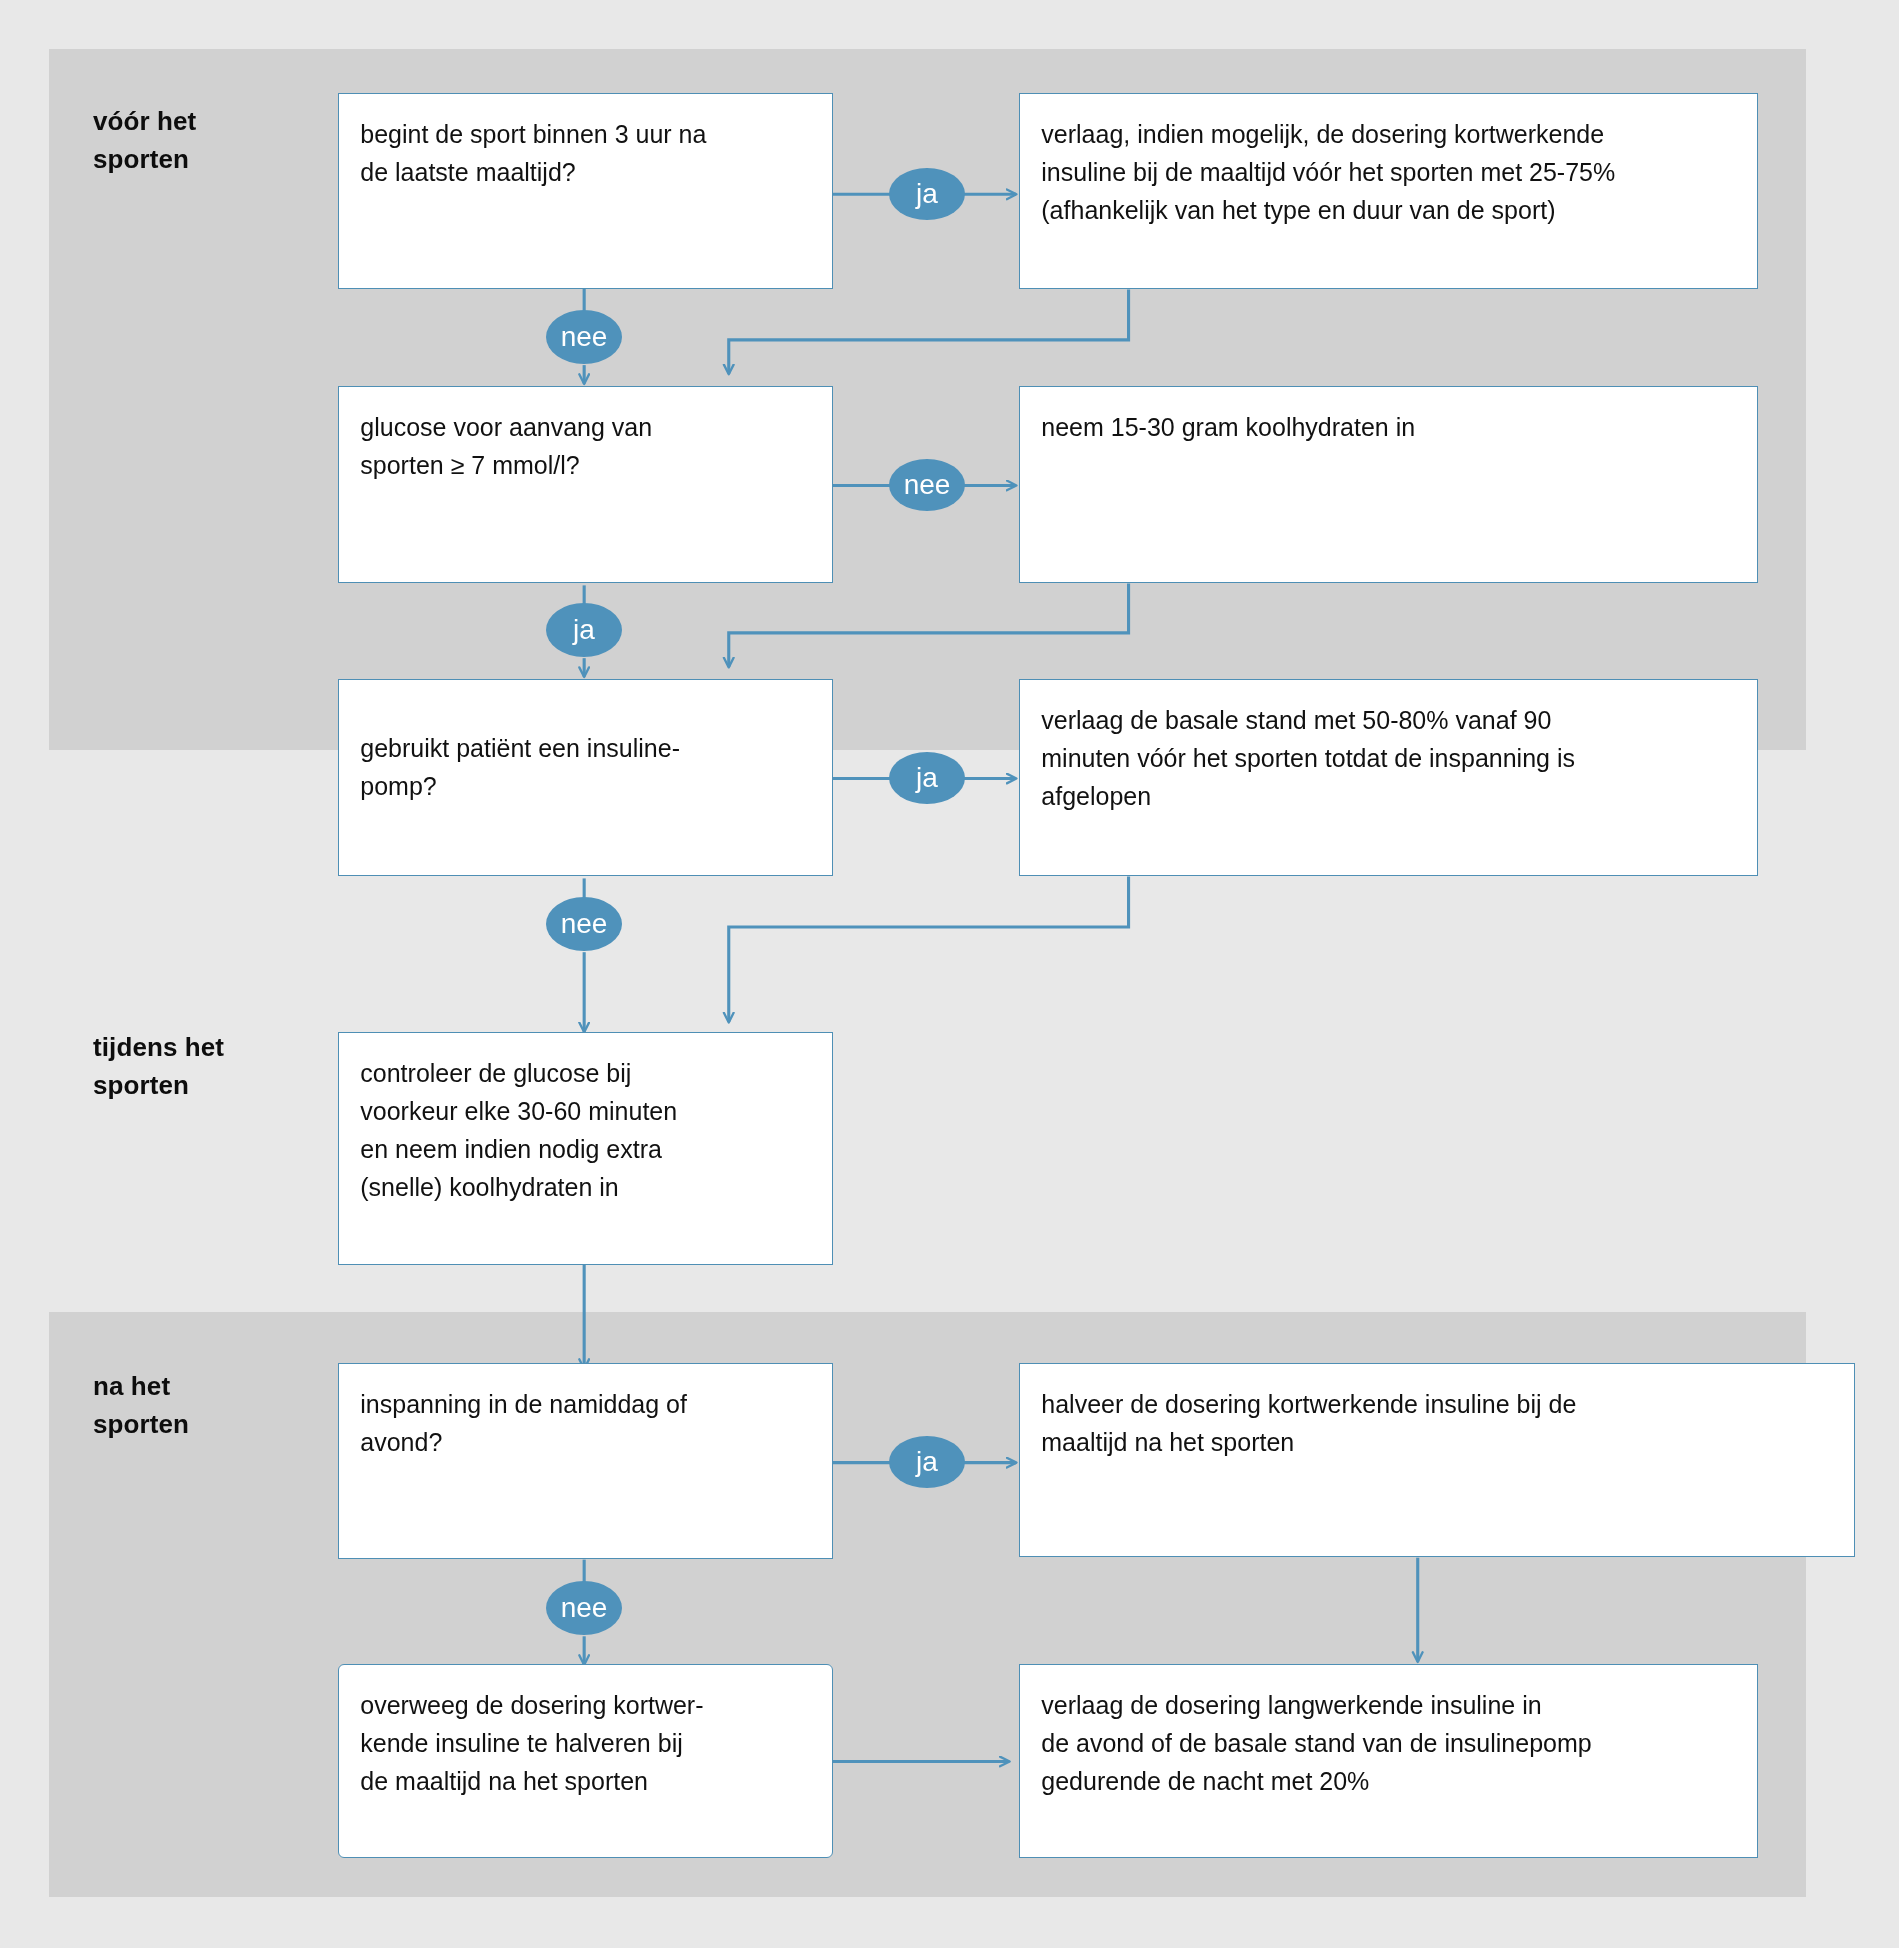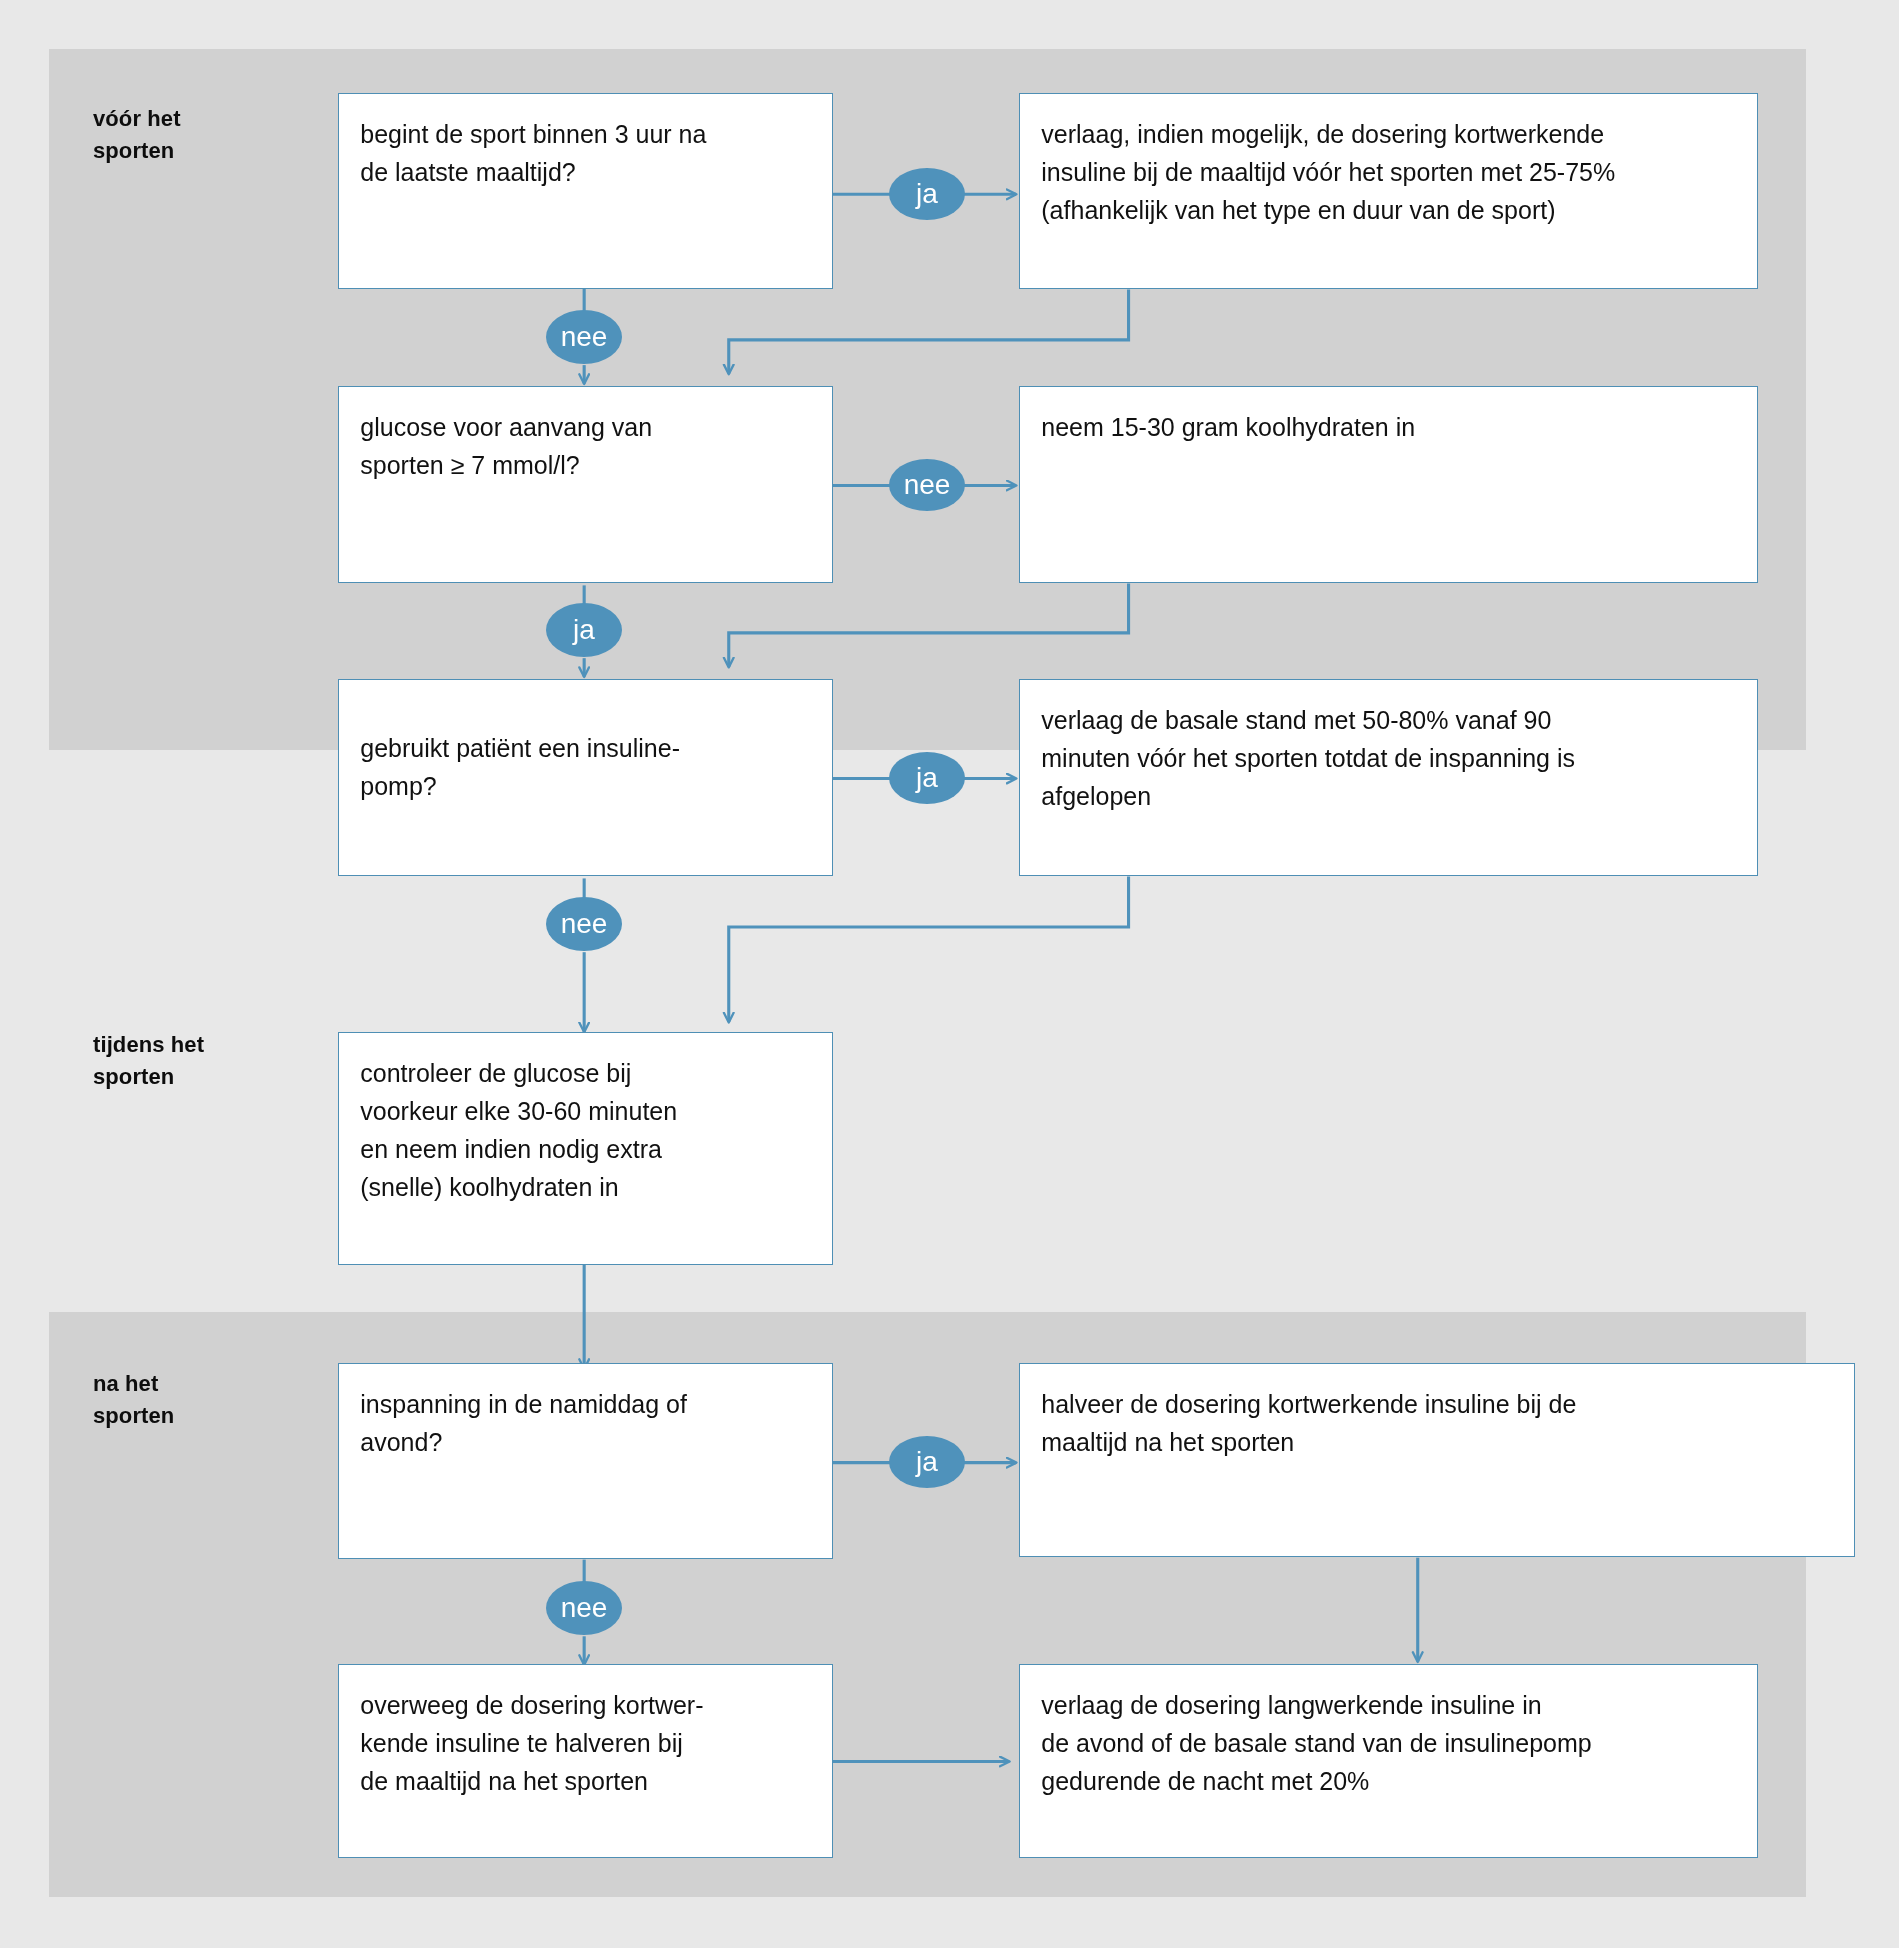--- a/index.html
+++ b/index.html
@@ -10,21 +10,21 @@
     position:relative;
     overflow:hidden;
   }
   #stage{position:absolute;left:0;top:0;width:1900px;height:1949px;}
 
   .band{position:absolute;background:#d1d1d1;}
 
   .phase-label{
     position:absolute;
     font-weight:bold;
-    font-size:22px;
+    font-size:26px;
     line-height:1.45;
     color:#0d0d0d;
     letter-spacing:0.1px;
   }
 
   .node{
     position:absolute;
     background:#ffffff;
     border:1.9px solid #4e8fb5;
     box-sizing:border-box;
@@ -149,21 +149,21 @@
   <div class="node" style="left:338px;top:1363px;width:495px;height:196px;">
     <span class="txt" style="white-space: pre-line;">inspanning in de namiddag of
 avond?</span>
   </div>
 
   <div class="node" style="left:1019px;top:1363px;width:836px;height:194px;">
     <span class="txt" style="white-space: pre-line;">halveer de dosering kortwerkende insuline bij de
 maaltijd na het sporten</span>
   </div>
 
-  <div class="node" style="left:338px;top:1664px;width:495px;height:194px;">
+  <div class="node" style="left:338px;top:1664px;width:495px;height:194px;border-radius:6px;">
     <span class="txt" style="white-space: pre-line;">overweeg de dosering kortwer-
 kende insuline te halveren bij
 de maaltijd na het sporten</span>
   </div>
 
   <div class="node" style="left:1019px;top:1664px;width:739px;height:194px;">
     <span class="txt" style="white-space: pre-line;">verlaag de dosering langwerkende insuline in
 de avond of de basale stand van de insulinepomp
 gedurende de nacht met 20%</span>
   </div>

